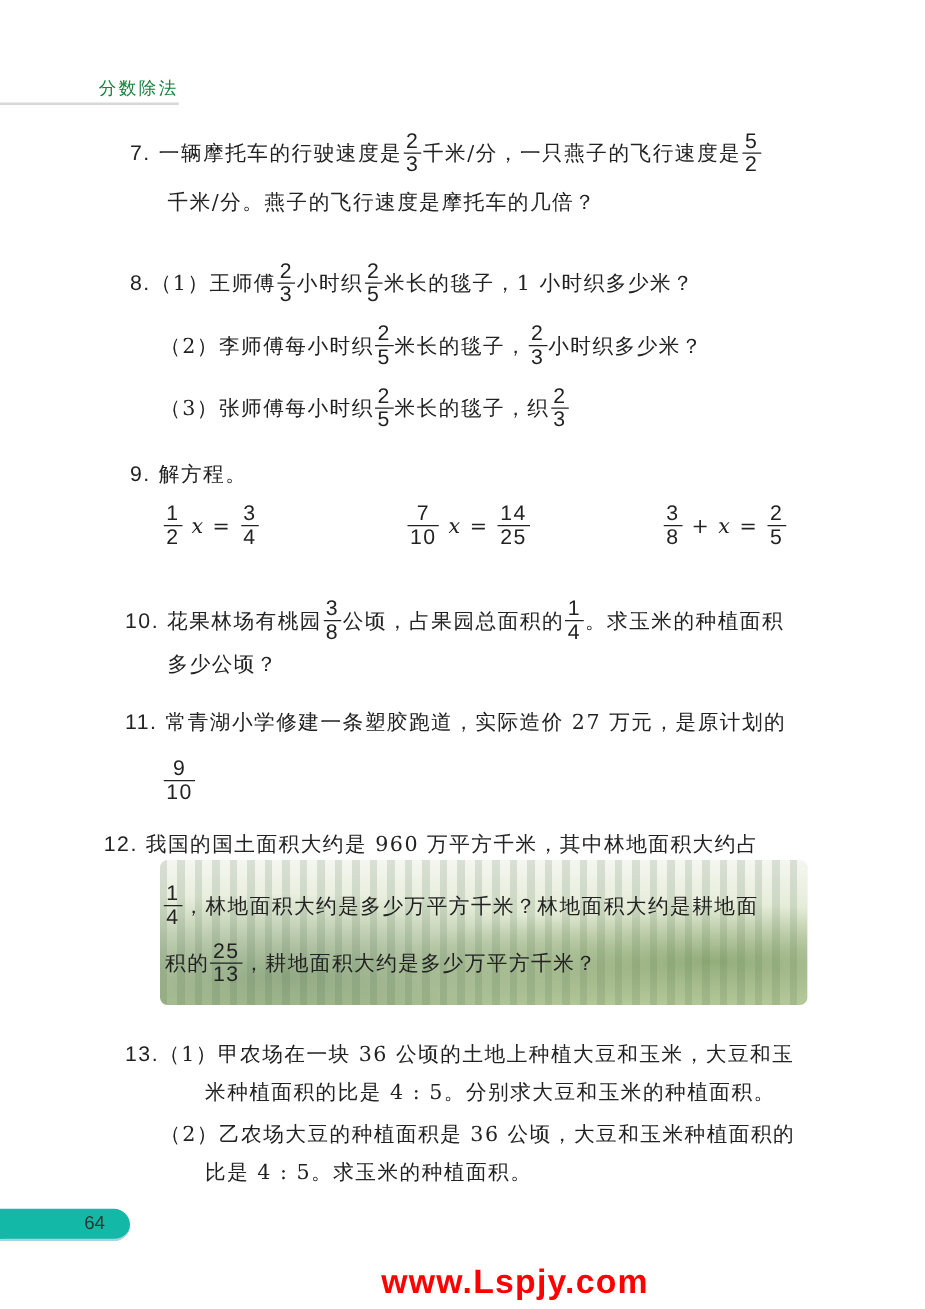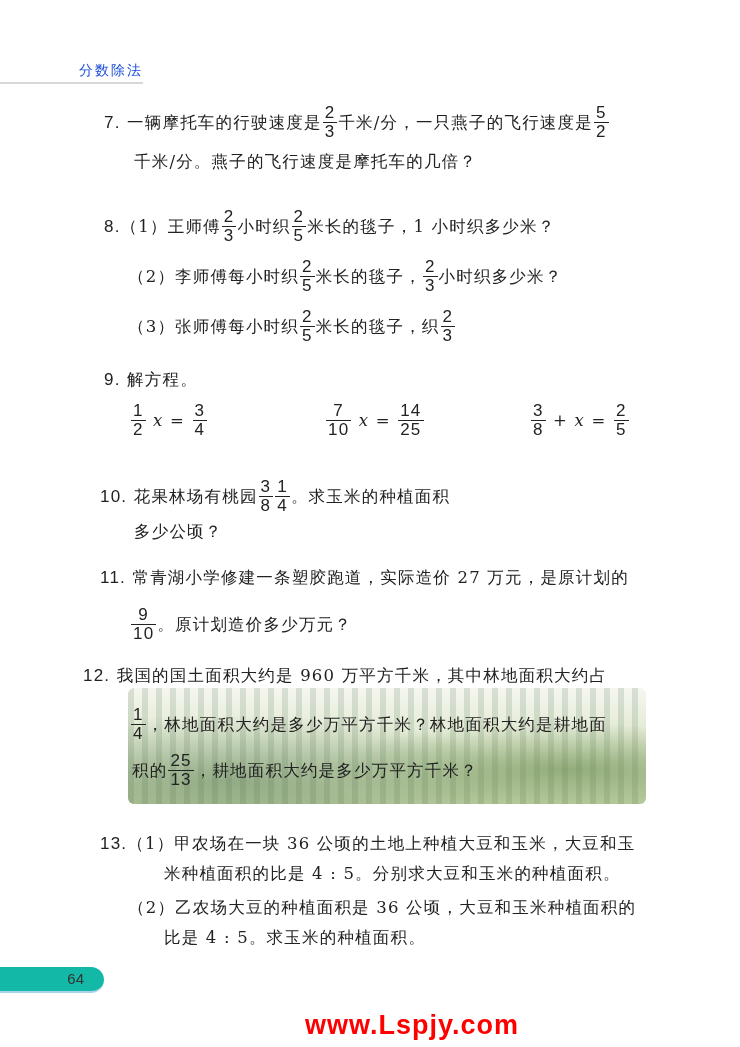--- a/index.html
+++ b/index.html
@@ -1,19 +1,19 @@
 <!DOCTYPE html>
 <html><head>
 <meta charset="utf-8">
 <style>
   html, body { margin:0; padding:0; background:#ffffff; }
   body { width:740px; height:1047px; position:relative; overflow:hidden;
          font-family:"DejaVu Serif", serif; color:#222; }
   .header { position:absolute; left:0; top:62px; width:143px; height:20px; }
-  .header-title { position:absolute; right:0; top:0; font-size:14px; letter-spacing:2px; color:#1d4ed8; }
+  .header-title { position:absolute; right:0; top:0; font-size:14px; letter-spacing:2px; color:#15803d; }
   .header-rule { position:absolute; left:0; top:20px; width:143px; height:2px; background:#d8d8d8; }
 
   .q { position:absolute; left:104px; font-size:16.5px; letter-spacing:1.2px; line-height:20px; }
   .row { position:absolute; white-space:nowrap; display:flex; align-items:center; }
   .num { font-family:"Liberation Sans", sans-serif; font-size:17px; }
   .frac { display:inline-flex; flex-direction:column; align-items:center; vertical-align:middle;
           font-family:"Liberation Sans", sans-serif; font-size:17px; line-height:18px; margin:0 1px; }
   .frac .n { padding:0 2px; }
   .frac .bar { width:100%; height:1.3px; background:#222; }
   .frac .d { padding:0 2px; }
@@ -155,20 +155,21 @@
 </div>
 
 <div class="row q" style="top:478px; left:100px;">
   <span class="num">10.</span>&nbsp;
   <span>花果林场有桃园</span>
   <span class="frac">
       <span class="n">3</span>
       <span class="bar"></span>
       <span class="d">8</span>
     </span>
+  <span>公顷，占果园总面积的</span>
   <span class="frac">
       <span class="n">1</span>
       <span class="bar"></span>
       <span class="d">4</span>
     </span>
   <span>。求玉米的种植面积</span>
 </div>
 <div class="row q" style="top:522px; left:134px;">
   <span>多少公顷？</span>
 </div>
@@ -176,21 +177,20 @@
 <div class="row q" style="top:568px; left:100px;">
   <span class="num">11.</span>&nbsp;
   <span>常青湖小学修建一条塑胶跑道，实际造价 27 万元，是原计划的</span>
 </div>
 <div class="row q" style="top:606px; left:130px;">
   <span class="frac">
       <span class="n">9</span>
       <span class="bar"></span>
       <span class="d">10</span>
     </span>
-  <span>。原计划造价多少万元？</span>
 </div>
 
 <div class="photo"></div>
 <div class="row q" style="top:666px; left:83px;">
   <span class="num">12.</span>&nbsp;
   <span>我国的国土面积大约是 960 万平方千米，其中林地面积大约占</span>
 </div>
 <div class="row q" style="top:706px; left:130px;">
   <span class="frac">
       <span class="n">1</span>

